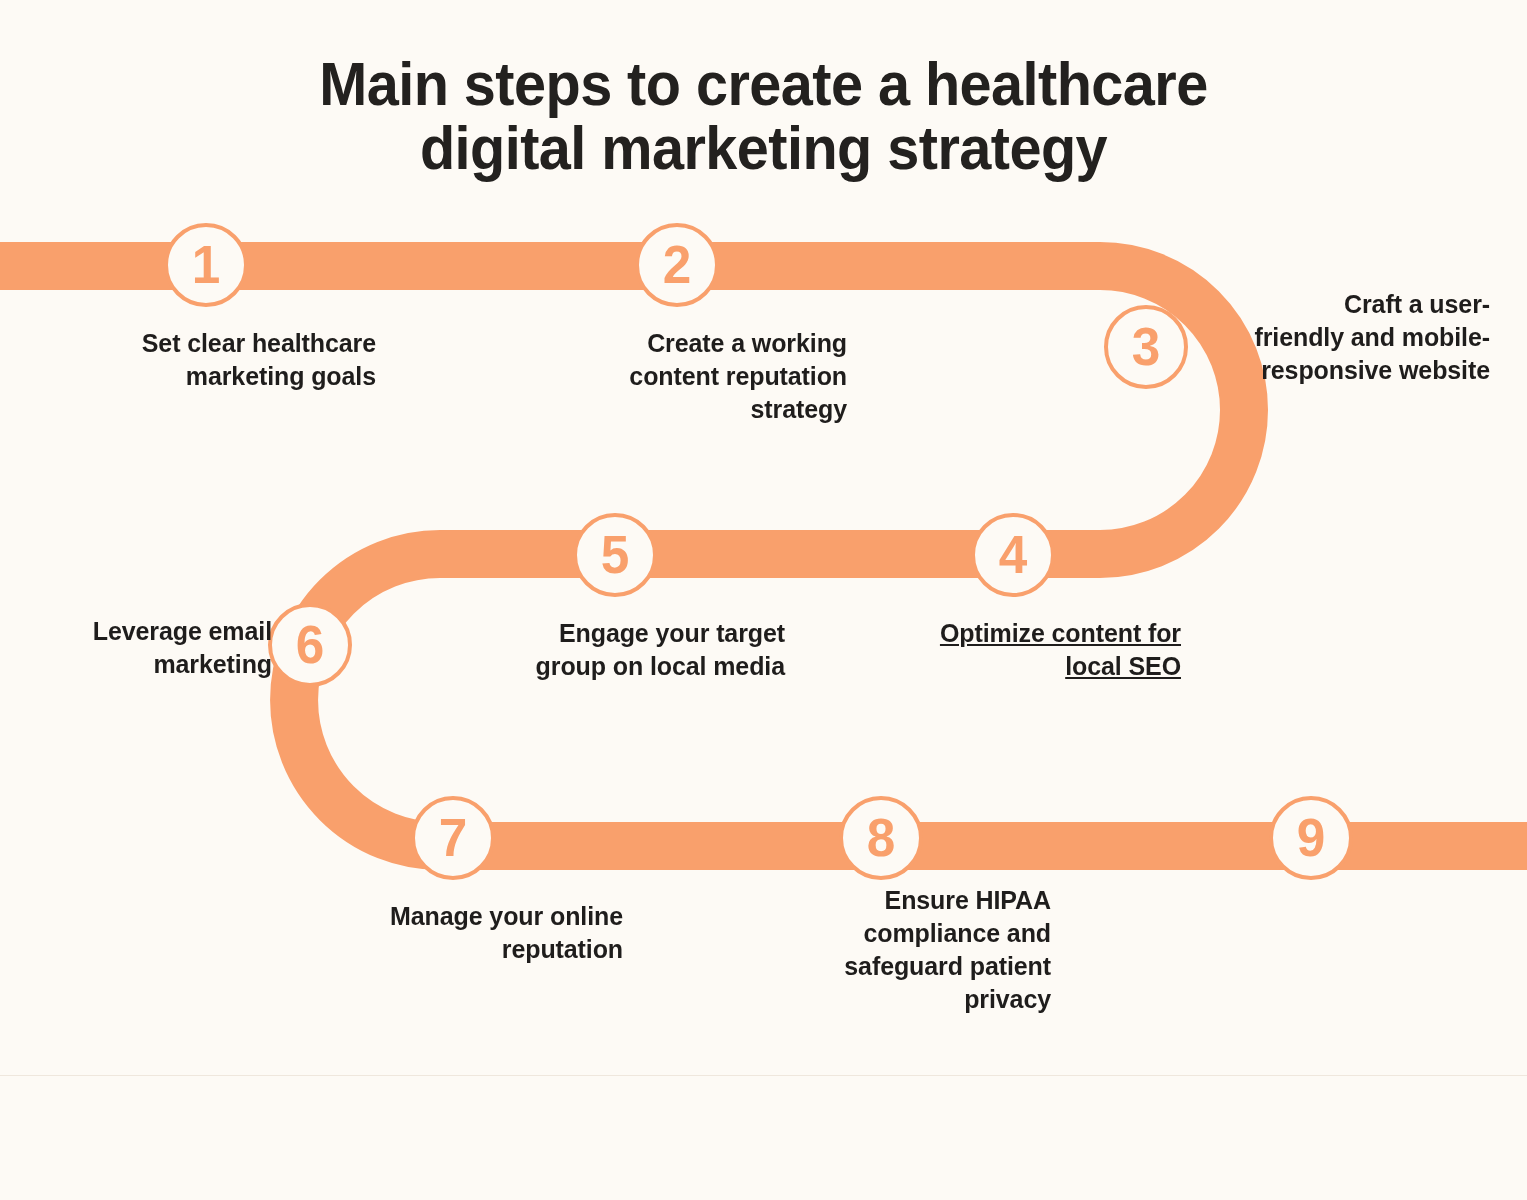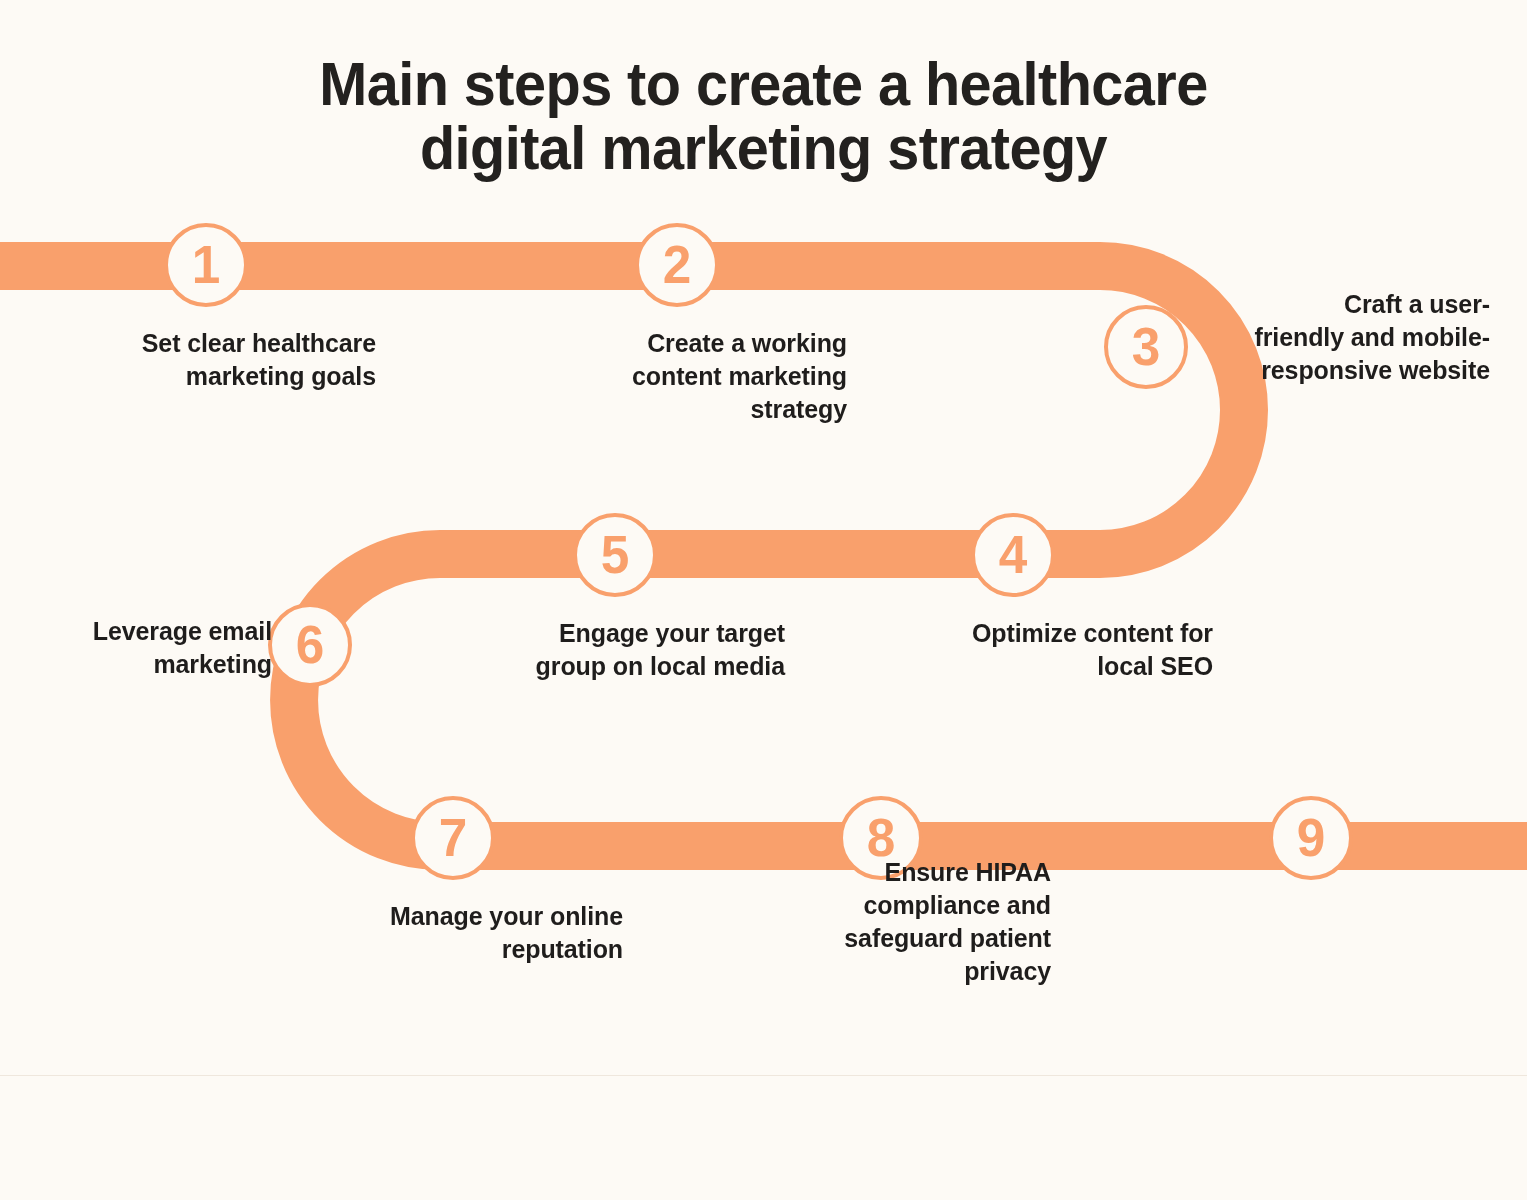--- a/index.html
+++ b/index.html
@@ -125,34 +125,34 @@
   <div class="step-circle" style="left:164px; top:223px;">
     <span class="num">1</span>
   </div>
   <div class="step-label" style="left:36px; top:327px; width:340px;">Set clear healthcare
 marketing goals</div>
 
   <div class="step-circle" style="left:635px; top:223px;">
     <span class="num">2</span>
   </div>
   <div class="step-label" style="left:507px; top:327px; width:340px;">Create a working
-content marketing
+content reputation
 strategy</div>
 
   <div class="step-circle" style="left:1104px; top:305px;">
     <span class="num">3</span>
   </div>
   <div class="step-label" style="left:1200px; top:288px; width:290px;">Craft a user-
 friendly and mobile-
 responsive website</div>
 
   <div class="step-circle" style="left:971px; top:513px;">
     <span class="num">4</span>
   </div>
-  <div class="step-label" style="left:873px; top:617px; width:340px;">Optimize content for
+  <div class="step-label" style="left:841px; top:617px; width:340px;text-decoration:underline;">Optimize content for
 local SEO</div>
 
   <div class="step-circle" style="left:573px; top:513px;">
     <span class="num">5</span>
   </div>
   <div class="step-label" style="left:445px; top:617px; width:340px;">Engage your target
 group on local media</div>
 
   <div class="step-circle" style="left:268px; top:603px;">
     <span class="num">6</span>
@@ -162,21 +162,21 @@
 
   <div class="step-circle" style="left:411px; top:796px;">
     <span class="num">7</span>
   </div>
   <div class="step-label" style="left:283px; top:900px; width:340px;">Manage your online
 reputation</div>
 
   <div class="step-circle" style="left:839px; top:796px;">
     <span class="num">8</span>
   </div>
-  <div class="step-label" style="left:711px; top:856px; width:340px;">Ensure HIPAA
+  <div class="step-label" style="left:711px; top:884px; width:340px;">Ensure HIPAA
 compliance and
 safeguard patient
 privacy</div>
 
   <div class="step-circle" style="left:1269px; top:796px;">
     <span class="num">9</span>
   </div>
 
   <div class="footer-rule"></div>
   <div class="footer">

